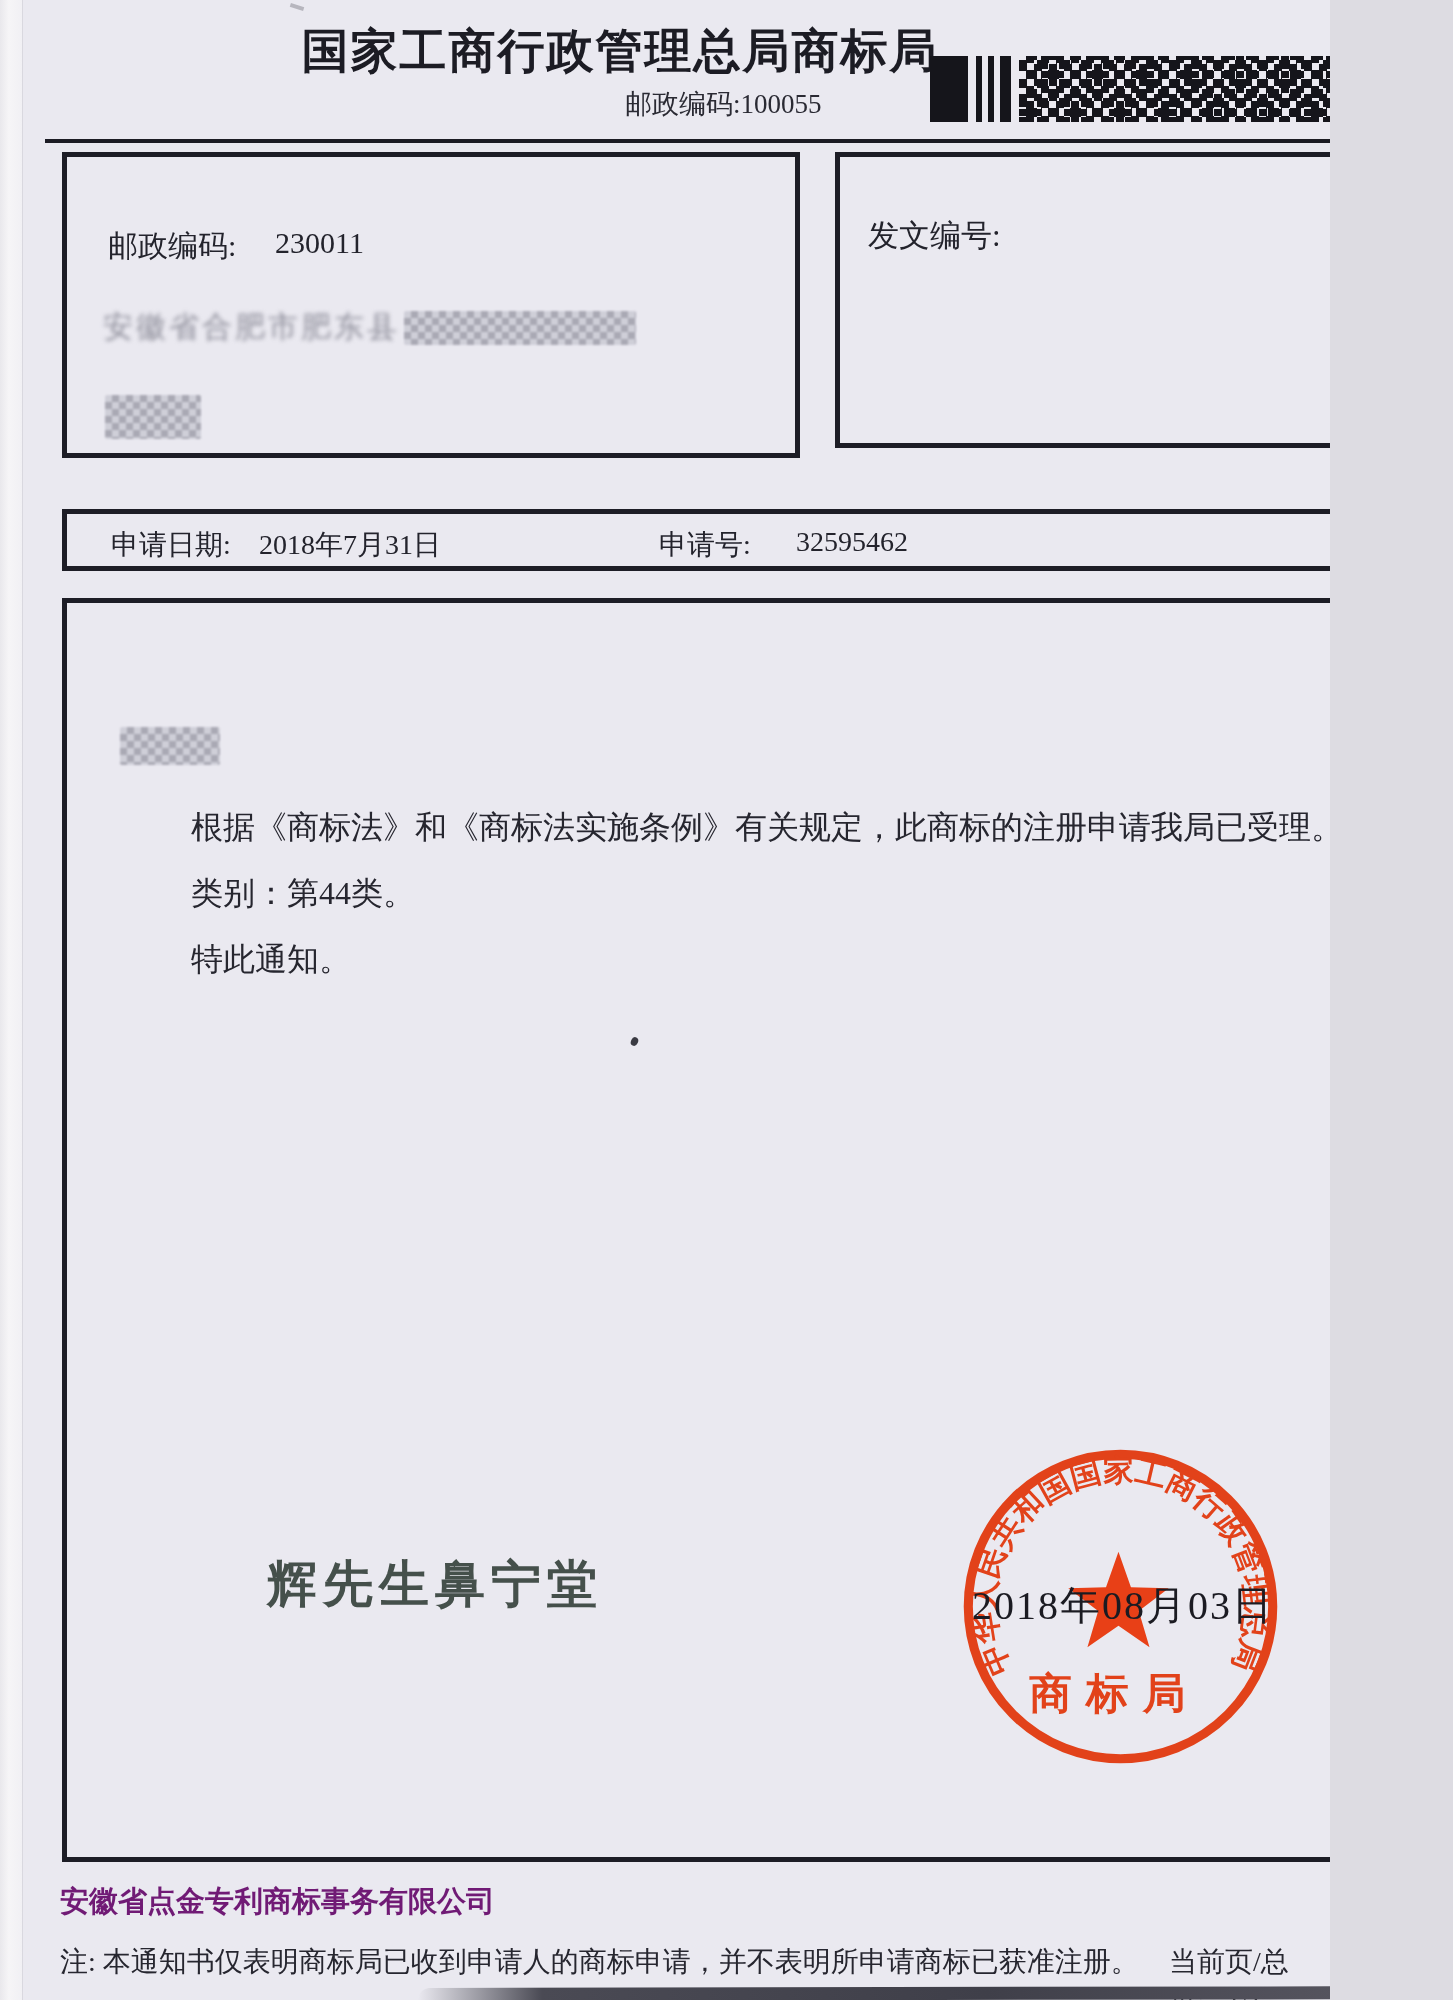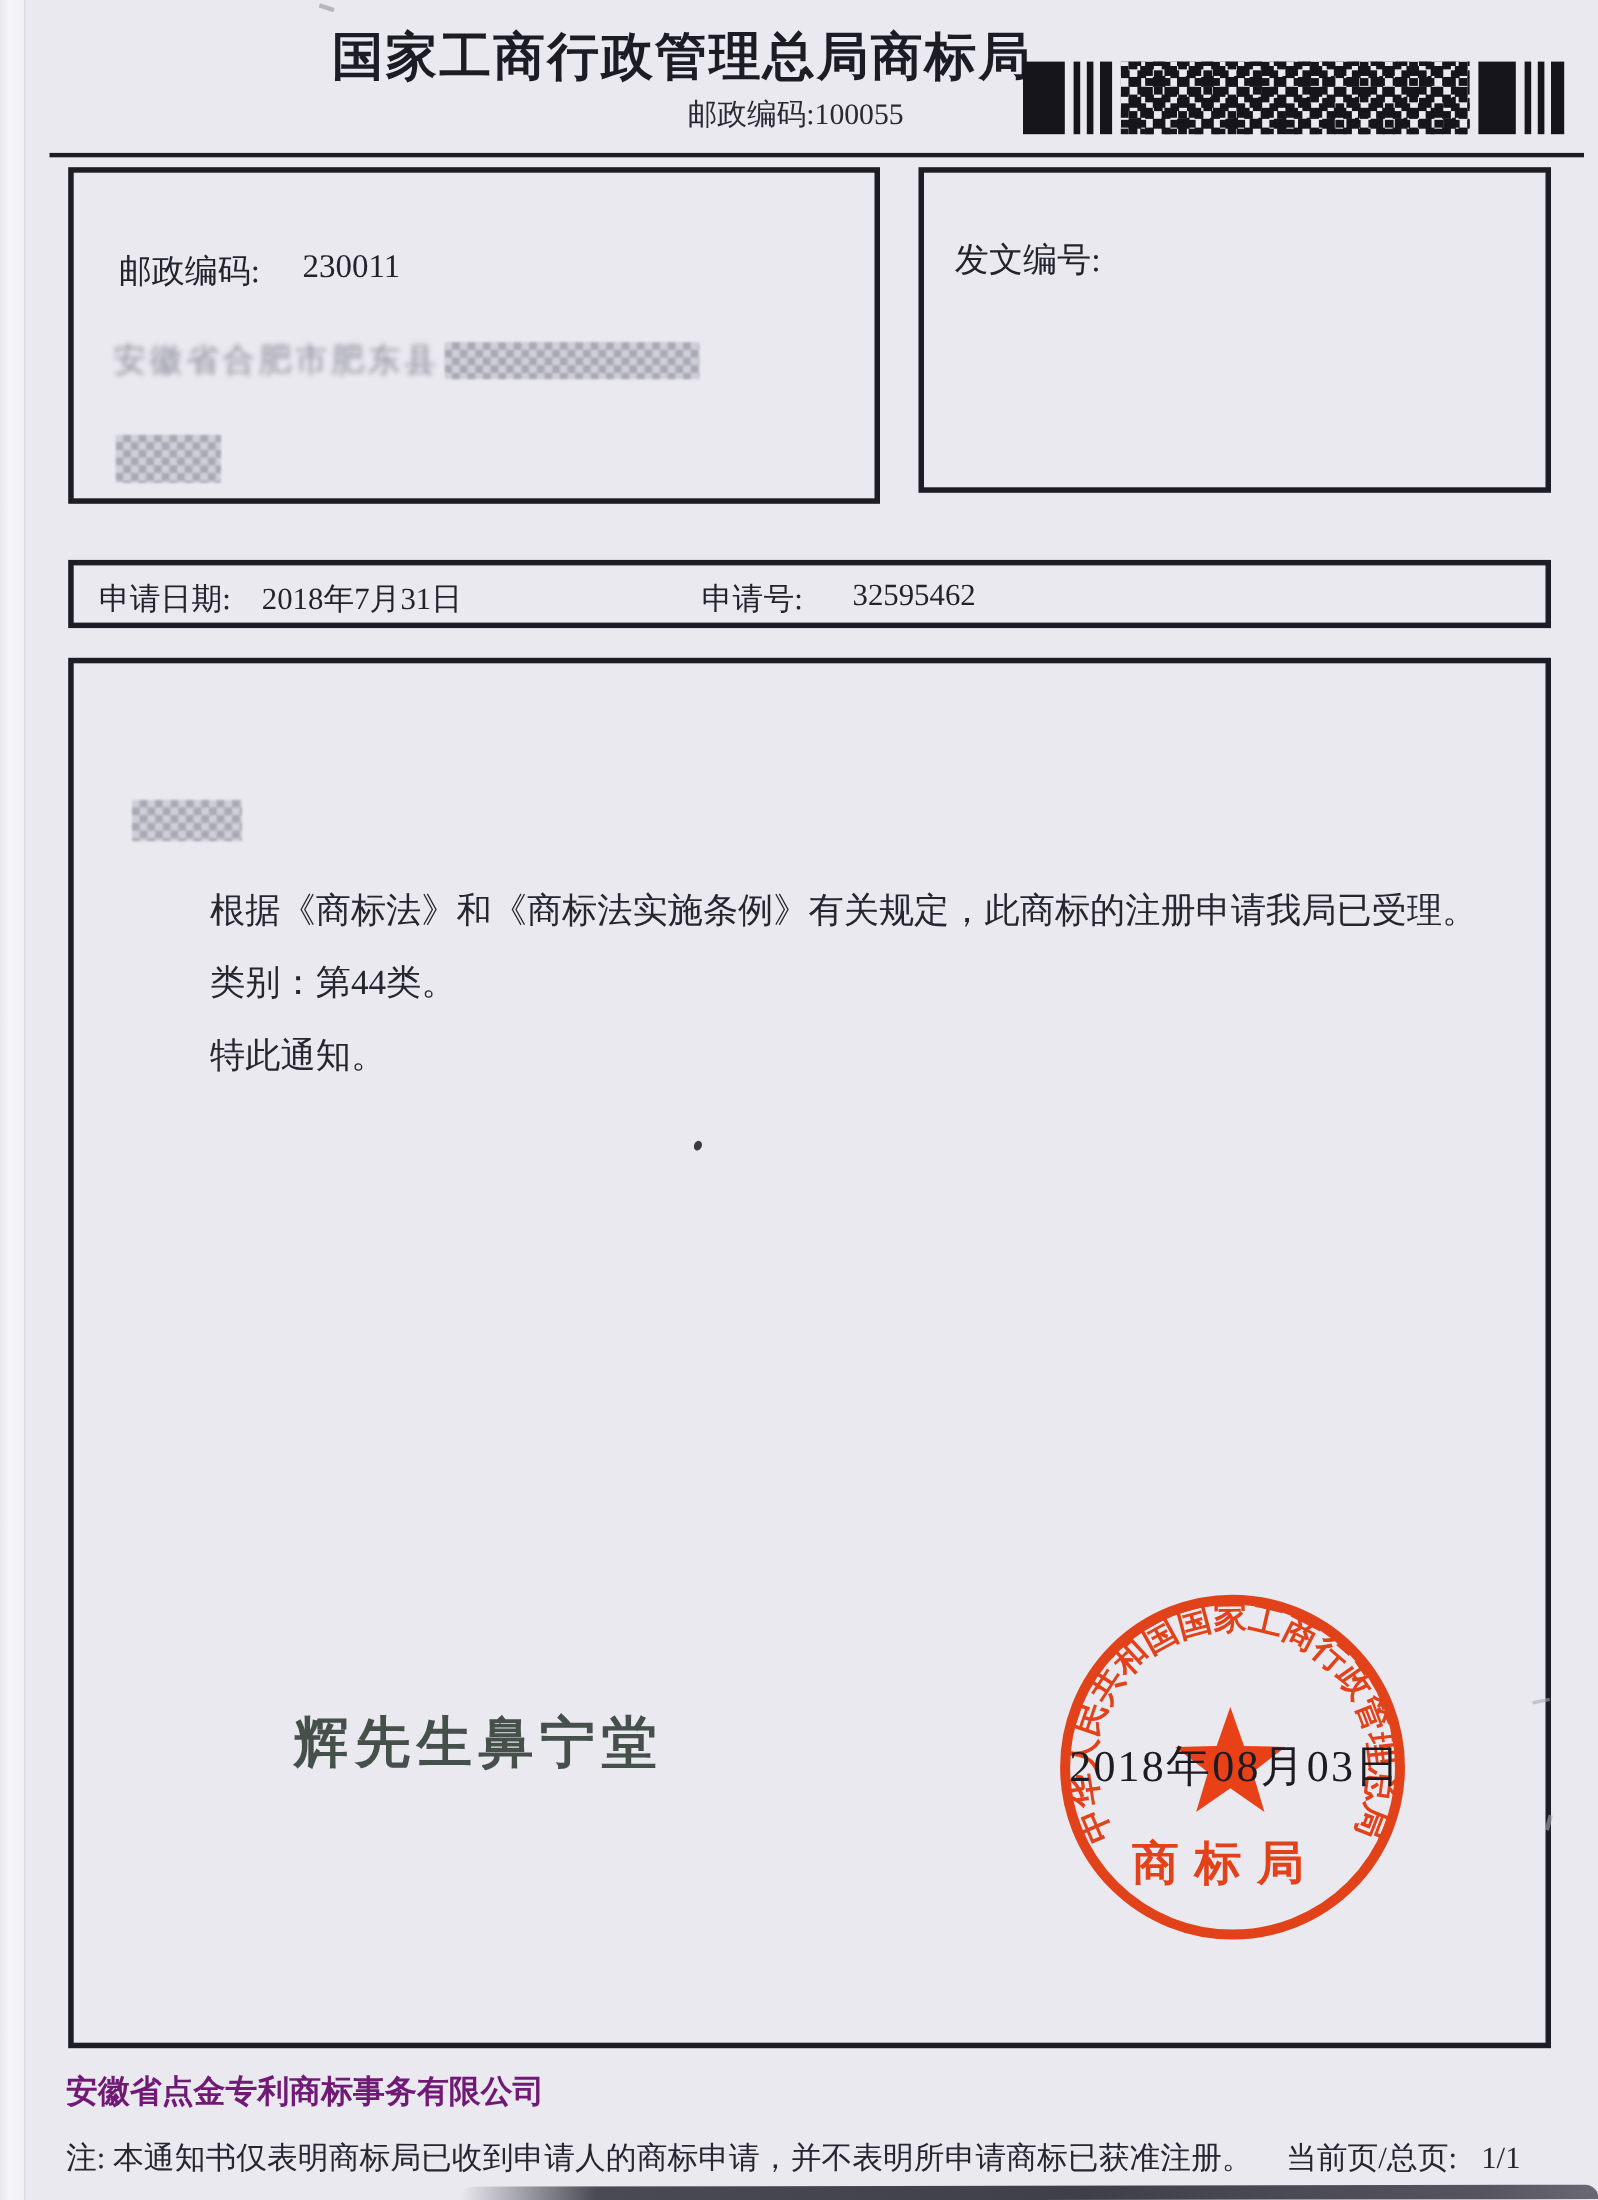--- a/index.html
+++ b/index.html
@@ -1,17 +1,17 @@
 <!DOCTYPE html>
 <html><head>
 <meta charset="utf-8">
 <style>
   html,body { margin:0; padding:0; background:#dddce2; }
   .page {
-    position:relative; width:1453px; height:2000px; overflow:hidden;
+    position:relative; width:1330px; height:2000px; overflow:hidden;
     background:#eae9f0;
     font-family:"Liberation Serif","DejaVu Serif",serif;
     color:#23232c;
   }
   .scan-left {
     position:absolute; left:0; top:0; width:22px; height:2000px;
     background:linear-gradient(90deg,#e9e8ec 0,#f6f5f7 40%,#f1f0f4 100%);
     border-right:1px solid #d9d8df;
   }
   .doc-title {
@@ -35,21 +35,21 @@
   }
 
   .top-rule { position:absolute; left:45px; top:139px; width:1395px; height:4px; background:#1c1c24; }
 
   .frame { position:absolute; border:5px solid #1d1d26; box-sizing:border-box; }
   .box-recipient { left:62px; top:152px; width:738px; height:306px; }
   .box-docnum   { left:835px; top:152px; width:575px; height:296px; }
   .box-app      { left:62px; top:509px;  width:1348px; height:62px; }
   .box-main     { left:62px; top:598px;  width:1348px; height:1264px; }
 
-  .t28 { font-size:28px; } .t30 { font-size:30px;margin-top:36px; }
+  .t28 { font-size:28px;margin-left:21px; } .t30 { font-size:30px;margin-top:36px; }
   .t31 { font-size:31px; } .t32 { font-size:32px; }
 
   .abs { position:absolute; }
 
   .mosaic {
     position:absolute;
     background: repeating-conic-gradient(#9a9aa6 0% 25%, #c9c9d3 0% 50%) 0 0 / 14px 14px;
     filter: blur(1px); opacity:.8; border-radius:2px;
   }
   .blur-text {

